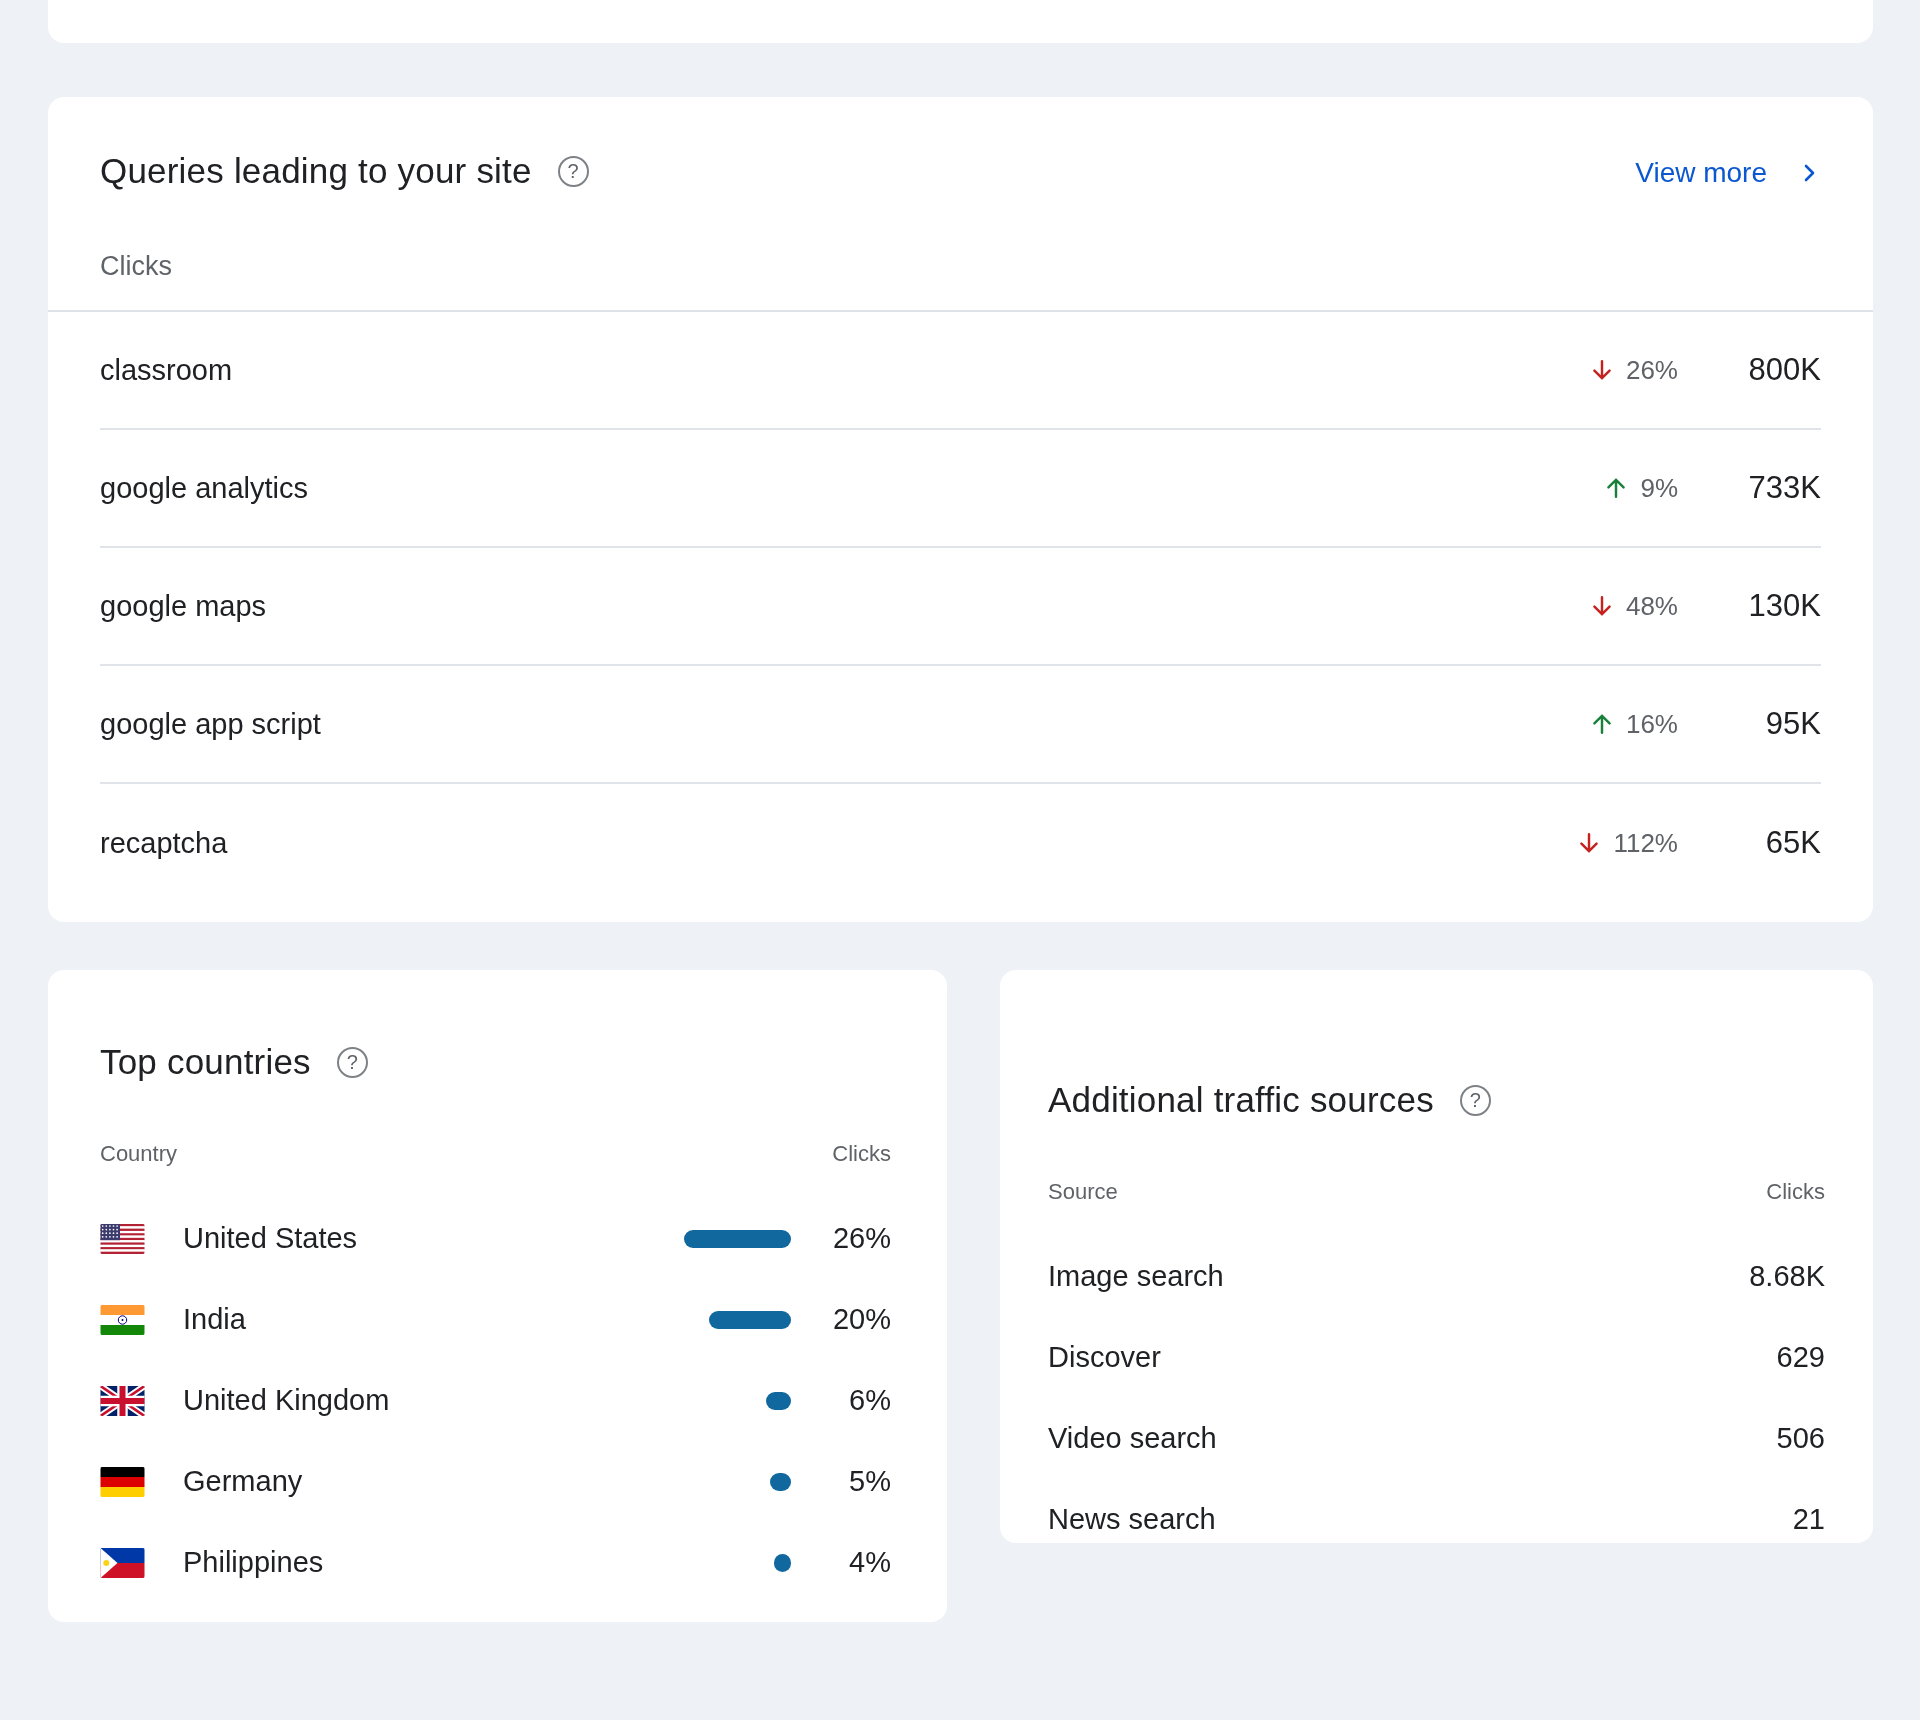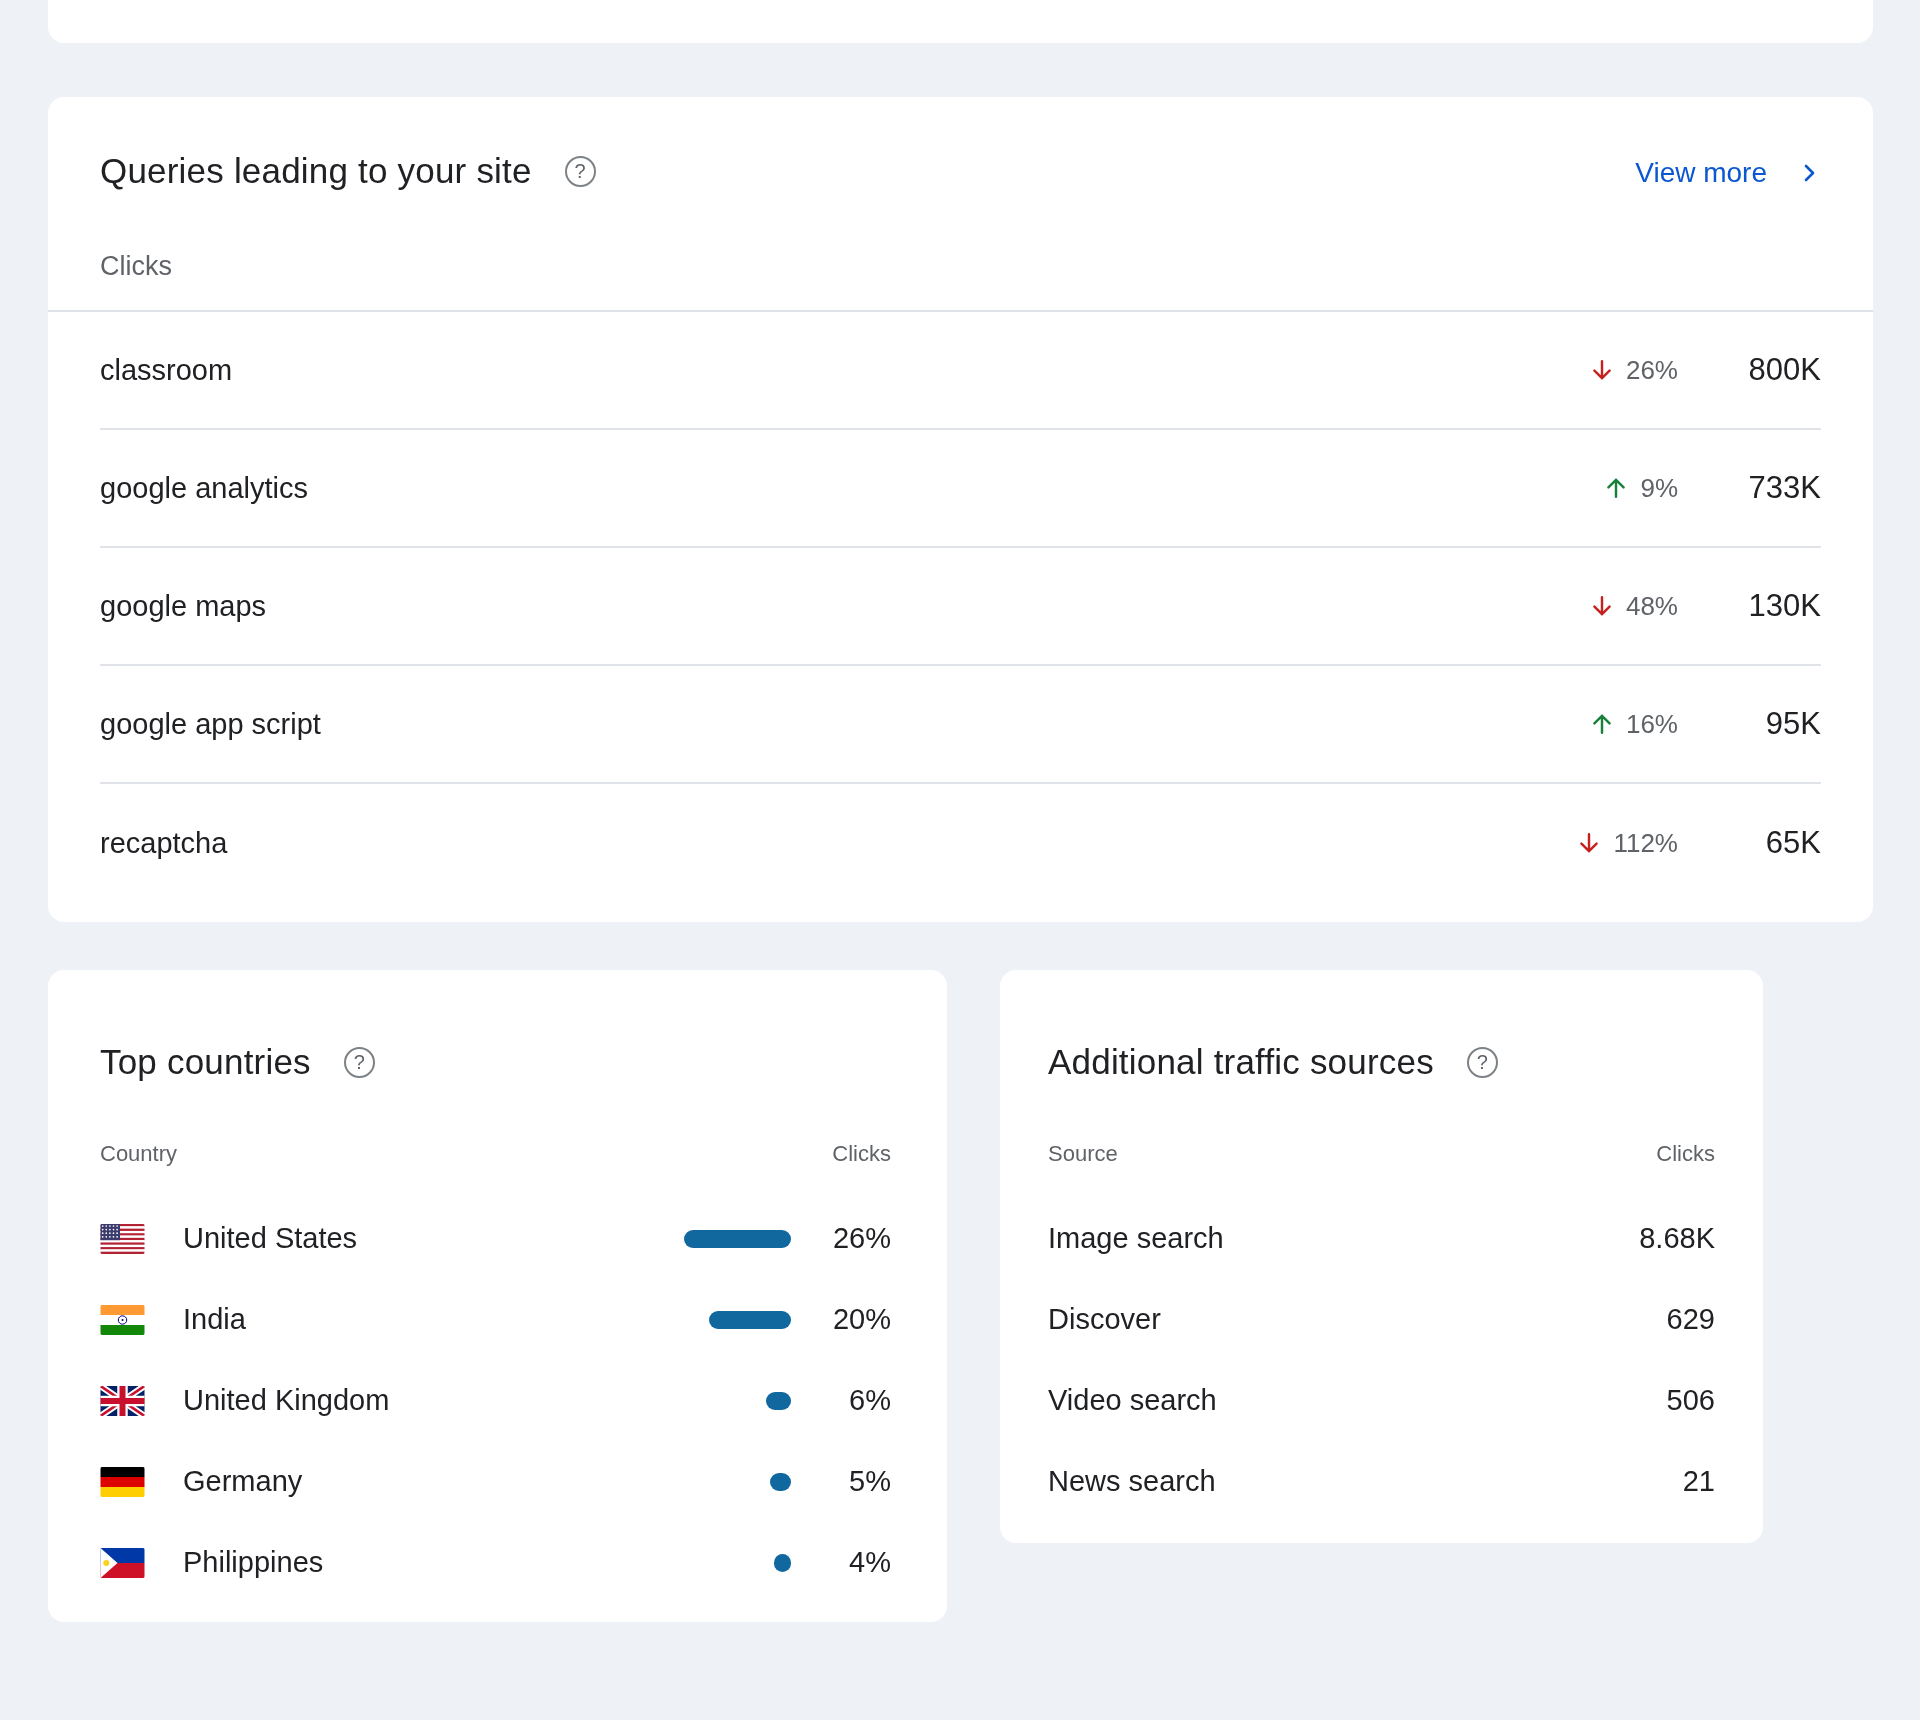--- a/index.html
+++ b/index.html
@@ -10,21 +10,21 @@
     font-family:"Liberation Sans", sans-serif; color:#202124;
   }
   .card { position:absolute; background:#ffffff; border-radius:16px; }
 
   
   .top-partial { left:48px; top:0; width:1825px; height:43px; border-radius:0 0 16px 16px; }
 
   
   .queries-card { left:48px; top:97px; width:1825px; height:825px; }
   .q-header { display:flex; justify-content:space-between; align-items:flex-start; padding:52px 52px 0 52px; }
-  .title-wrap { display:flex; align-items:center; gap:33px; }
+  .title-wrap { display:flex; align-items:center; gap:26px; }
   .card-title { font-size:35px; font-weight:400; line-height:44px; color:#202124; letter-spacing:.2px; }
   .help-icon {
     width:31px; height:31px; border:2px solid #7d8286; border-radius:50%;
     color:#5f6368; font-size:20px; line-height:1; display:flex; align-items:center; justify-content:center;
     flex:0 0 auto; cursor:pointer;
   }
   .view-more { display:flex; align-items:center; gap:30px; color:#0b57d0; font-size:28px; margin-top:8px; cursor:pointer; }
   .view-more svg { display:block; }
 
   .tabbar {
@@ -44,21 +44,21 @@
   .q-row { display:flex; align-items:center; height:118px; border-bottom:2px solid #e0e3e7; }
   .q-row:last-child { border-bottom:none; }
   .q-row .query { flex:1; font-size:29px; color:#202124; }
   .q-row .trend { display:flex; align-items:center; justify-content:flex-end; gap:10px; width:170px; }
   .q-row .trend-arrow svg { display:block; }
   .q-row .pct { font-size:26px; color:#5f6368; }
   .q-row .value { width:115px; margin-left:28px; text-align:right; font-size:31px; color:#202124; }
 
   
   .countries-card { left:48px; top:970px; width:899px; height:652px; padding:70px 56px 16px 52px; }
-  .sources-card  { left:1000px; top:970px; width:763px; height:573px; padding:70px 48px 0 48px; }
+  .sources-card  { left:1000px; top:970px; width:873px; height:573px; padding:108px 48px 0 48px; }
   .col-headers { display:flex; justify-content:space-between; margin-top:57px; font-size:22px; color:#5f6368; }
   .rows { margin-top:31px; }
 
   
   .c-row { display:flex; align-items:center; height:81px; }
   .flag { width:45px; height:30px; margin-right:38px; flex:0 0 auto; border-radius:2px; overflow:hidden; }
   .flag svg { display:block; }
   .c-label { flex:1; font-size:29px; color:#202124; }
   .bar-wrap { width:130px; display:flex; justify-content:flex-end; align-items:center; }
   .bar { height:18px; border-radius:9px; background:#11689f; }

